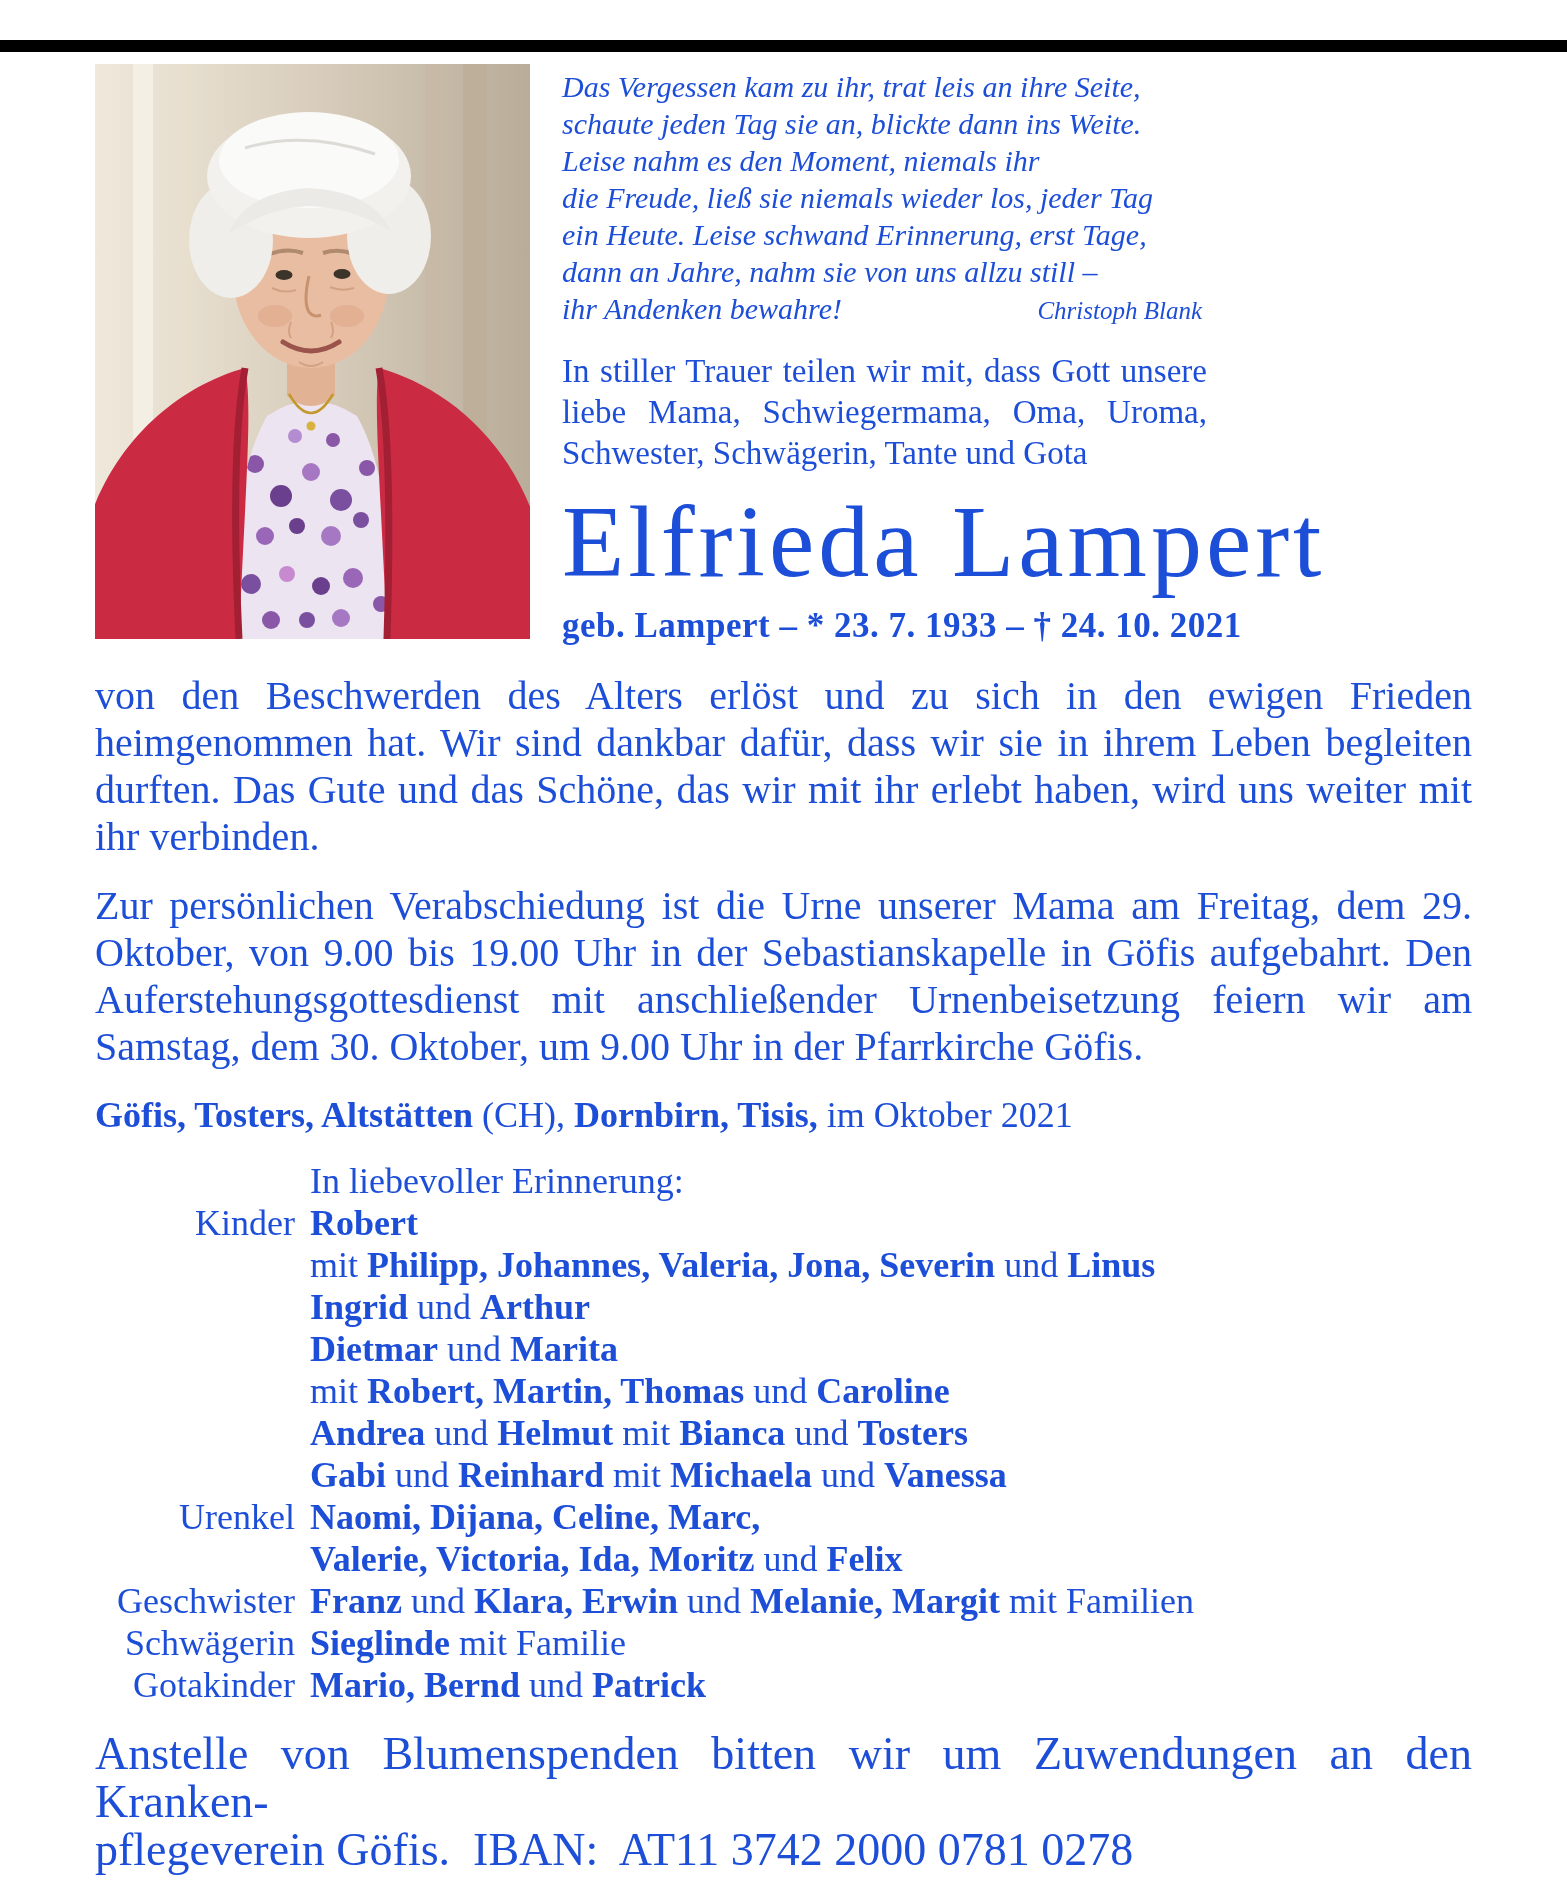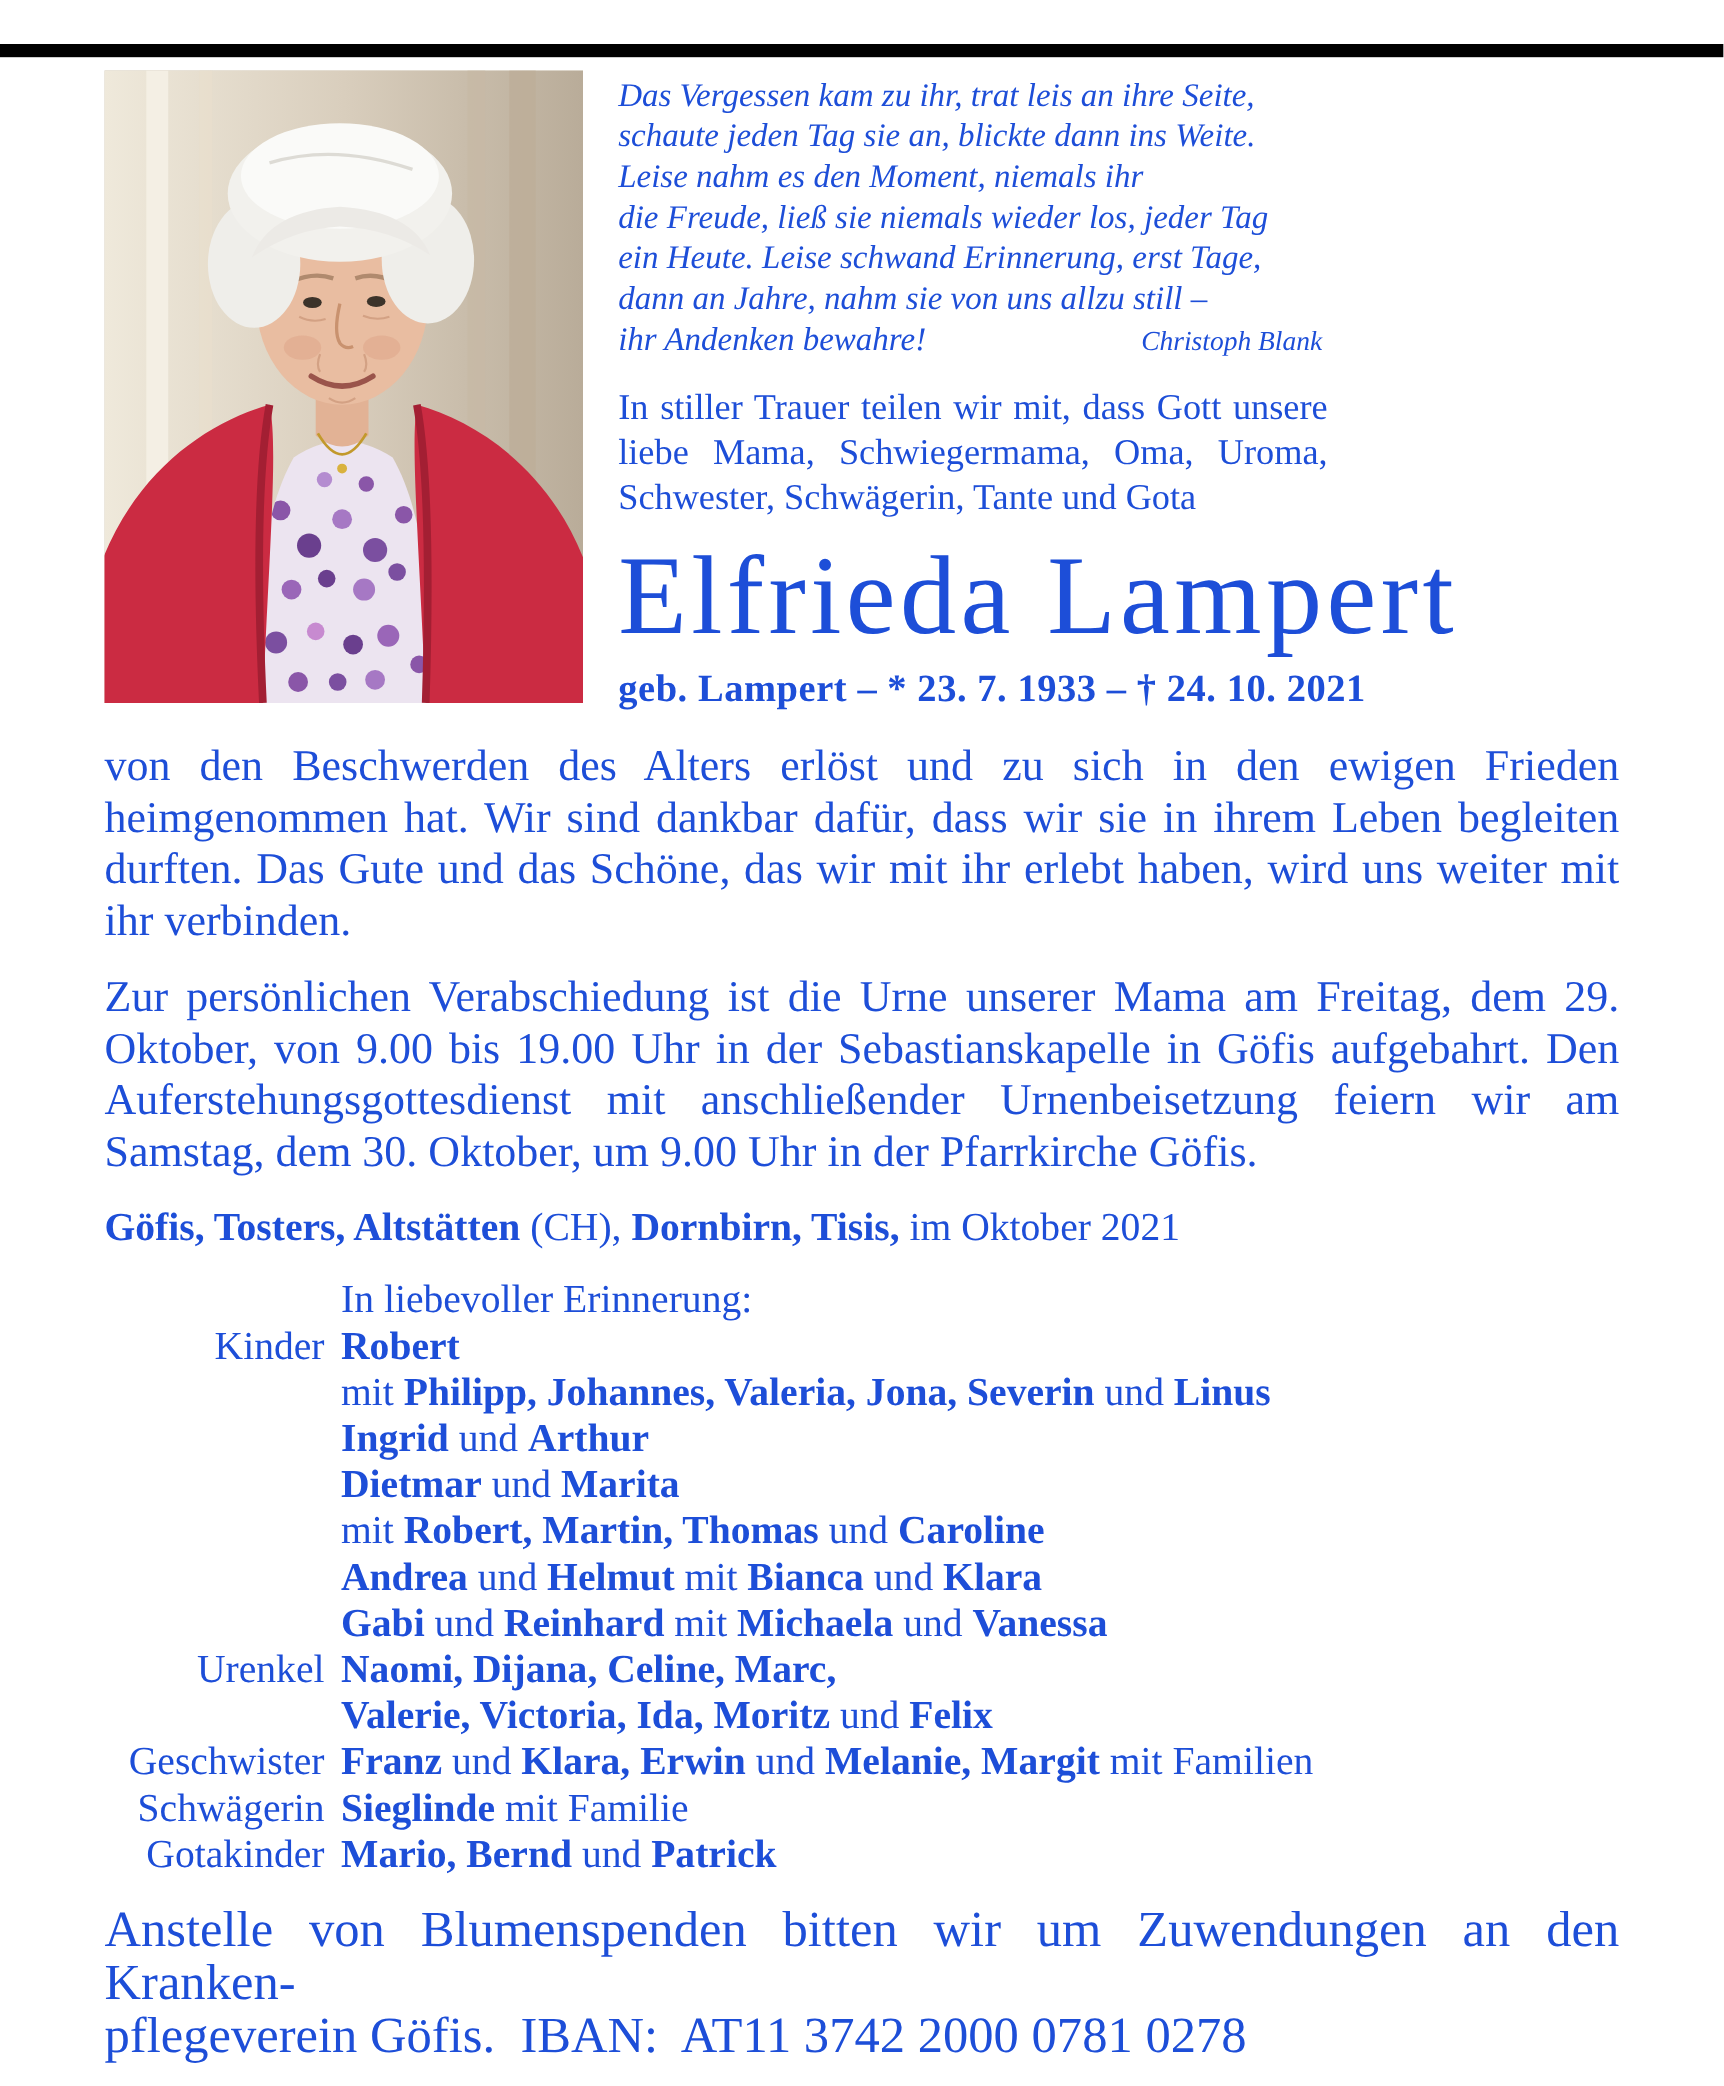--- a/index.html
+++ b/index.html
@@ -172,21 +172,21 @@
           <div class="fam-row">
             <div class="fam-label"></div>
             <div class="fam-names"><b>Dietmar</b><span> und </span><b>Marita</b></div>
           </div>
           <div class="fam-row">
             <div class="fam-label"></div>
             <div class="fam-names"><span>mit </span><b>Robert, Martin, Thomas</b><span> und </span><b>Caroline</b></div>
           </div>
           <div class="fam-row">
             <div class="fam-label"></div>
-            <div class="fam-names"><b>Andrea</b><span> und </span><b>Helmut</b><span> mit </span><b>Bianca</b><span> und </span><b>Klara</b></div>
+            <div class="fam-names"><b>Andrea</b><span> und </span><b>Helmut</b><span> mit </span><b>Bianca</b><span> und </span><b>Tosters</b></div>
           </div>
           <div class="fam-row">
             <div class="fam-label"></div>
             <div class="fam-names"><b>Gabi</b><span> und </span><b>Reinhard</b><span> mit </span><b>Michaela</b><span> und </span><b>Vanessa</b></div>
           </div>
           <div class="fam-row">
             <div class="fam-label">Urenkel</div>
             <div class="fam-names"><b>Naomi, Dijana, Celine, Marc,</b></div>
           </div>
           <div class="fam-row">

